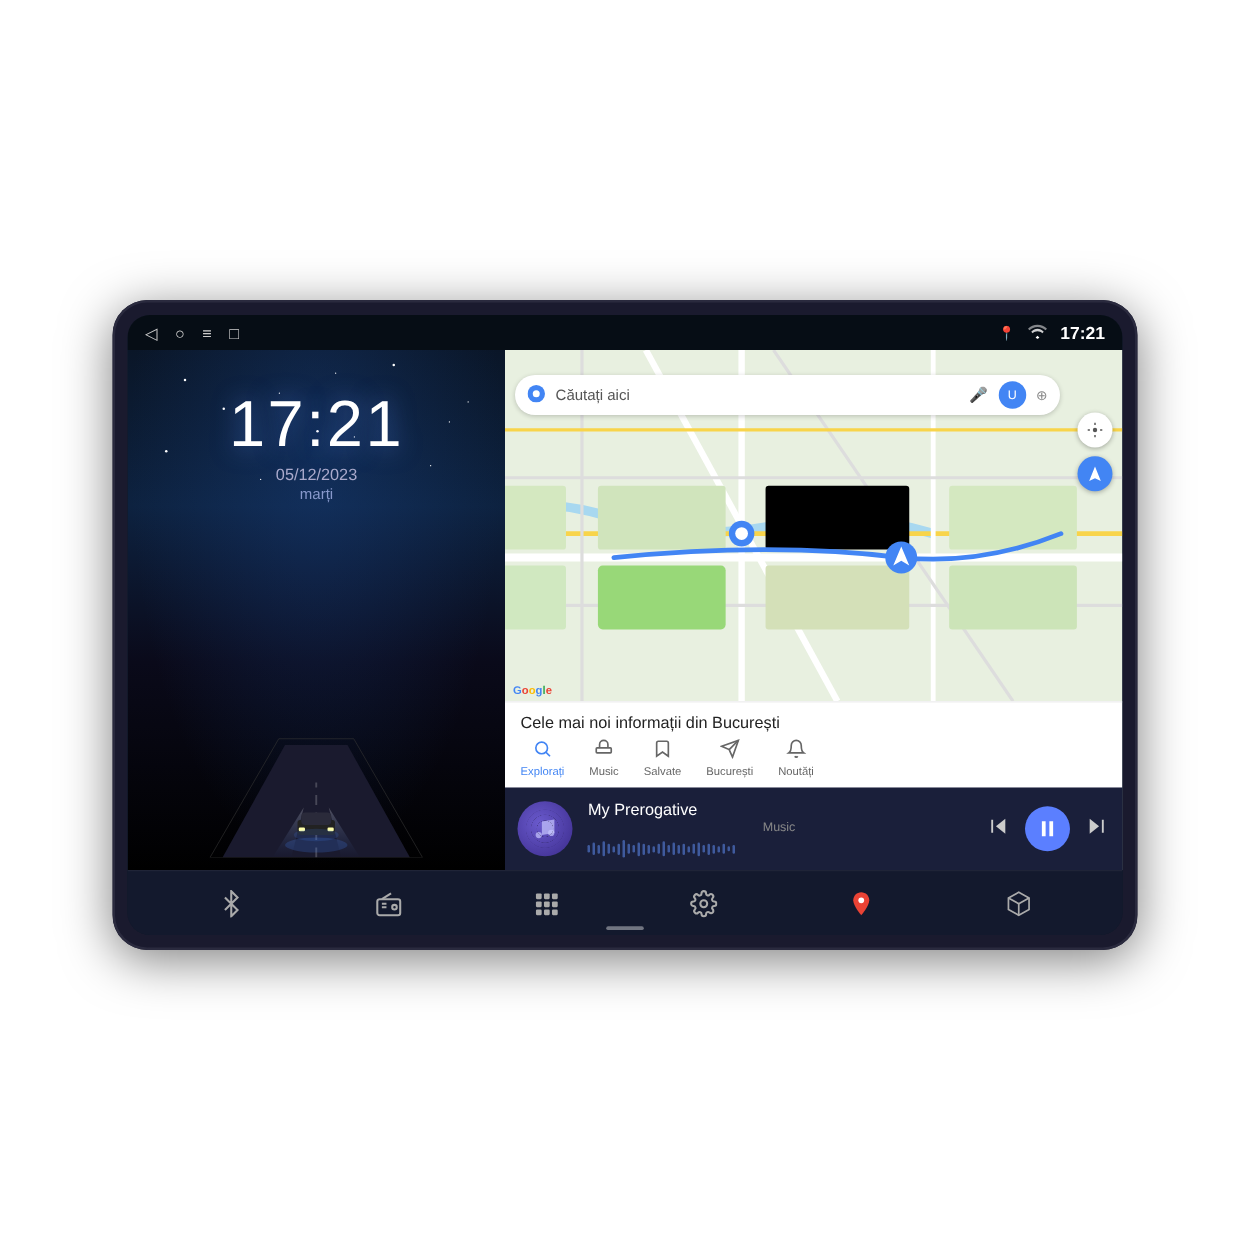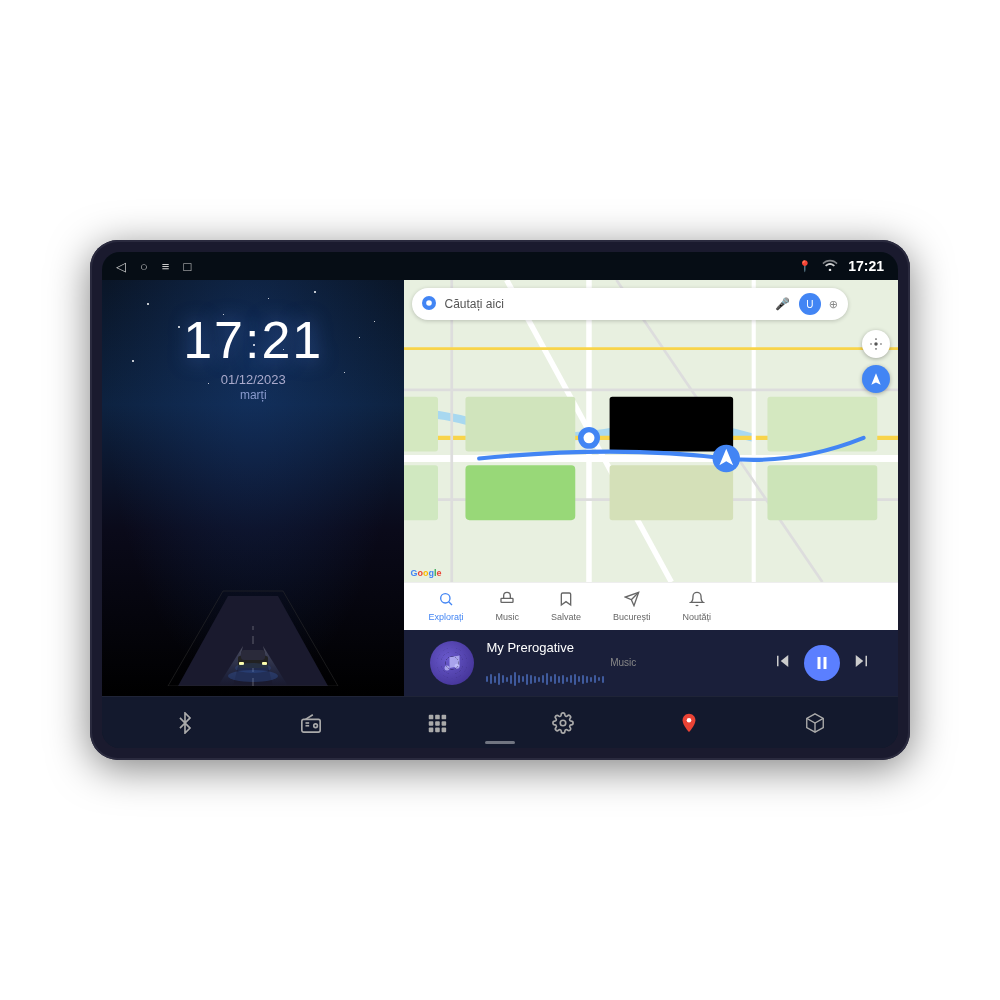--- a/index.html
+++ b/index.html
@@ -159,21 +159,21 @@
     
     .map-section {
       flex: 1;
       position: relative;
       overflow: hidden;
     }
 
     
     .map-search {
       position: absolute;
-      top: 8px;
+      top: 20px;
       left: 8px;
       right: 50px;
       height: 32px;
       background: #fff;
       border-radius: 16px;
       display: flex;
       align-items: center;
       padding: 0 10px;
       gap: 8px;
       box-shadow: 0 1px 4px rgba(0,0,0,0.2);
@@ -252,21 +252,20 @@
       display: flex;
       gap: 20px;
     }
 
     .map-nav-tab {
       display: flex;
       flex-direction: column;
       align-items: center;
       gap: 2px;
       cursor: pointer;
-      margin-left: 12px;
     }
 
     .map-nav-tab .tab-icon {
       font-size: 14px;
     }
 
     .map-nav-tab .tab-label {
       font-size: 9px;
       color: #666;
     }
@@ -275,21 +274,21 @@
       color: #4285f4;
     }
 
     .map-nav-tab.active .tab-icon {
       color: #4285f4;
     }
 
     
     .music-player {
       background: #1a1f3a;
-      padding: 10px 26px;
+      padding: 10px 10px;
       display: flex;
       align-items: center;
       gap: 12px;
       min-height: 65px;
     }
 
     .music-album-art {
       width: 44px;
       height: 44px;
       border-radius: 50%;
@@ -451,21 +450,21 @@
           <div class="star" style="width:1px;height:1px;top:30%;left:60%"></div>
           <div class="star" style="width:1px;height:1px;top:8%;left:55%"></div>
           <div class="star" style="width:2px;height:2px;top:35%;left:10%"></div>
           <div class="star" style="width:1px;height:1px;top:40%;left:80%"></div>
           <div class="star" style="width:1px;height:1px;top:18%;left:90%"></div>
           <div class="star" style="width:2px;height:2px;top:28%;left:50%"></div>
           <div class="star" style="width:1px;height:1px;top:45%;left:35%"></div>
         </div>
 
         <div class="clock-time">17:21</div>
-        <div class="clock-date">01/12/2023</div>
+        <div class="clock-date">05/12/2023</div>
         <div class="clock-day">marți</div>
 
         <div class="car-section">
           <svg width="230" height="130" viewBox="0 0 230 130">
 
             <defs>
               <linearGradient id="roadGrad" x1="0" y1="0" x2="0" y2="1">
                 <stop offset="0%" stop-color="#111" stop-opacity="0.1"></stop>
                 <stop offset="100%" stop-color="#1a1a1a" stop-opacity="0.9"></stop>
               </linearGradient>
@@ -572,20 +571,21 @@
             </svg>
           </div>
 
           
           <div class="google-logo">
             <span class="g-blue">G</span><span class="g-red">o</span><span class="g-yellow">o</span><span class="g-blue">g</span><span class="g-green">l</span><span class="g-red">e</span>
           </div>
         </div>
 
         <div class="map-info-bar">
+          <div class="map-info-title">Cele mai noi informații din București</div>
           <div class="map-nav-tabs">
             <div class="map-nav-tab active">
               <span class="tab-icon" style="color:#4285f4;">
                 <svg width="16" height="16" viewBox="0 0 24 24" fill="#4285f4">
                     <circle cx="11" cy="11" r="7" fill="none" stroke="#4285f4" stroke-width="2"></circle>
                     <line x1="16" y1="16" x2="21" y2="21" stroke="#4285f4" stroke-width="2"></line>
                   </svg>
               </span>
               <span class="tab-label" style="color:#4285f4;">Explorați</span>
             </div>

